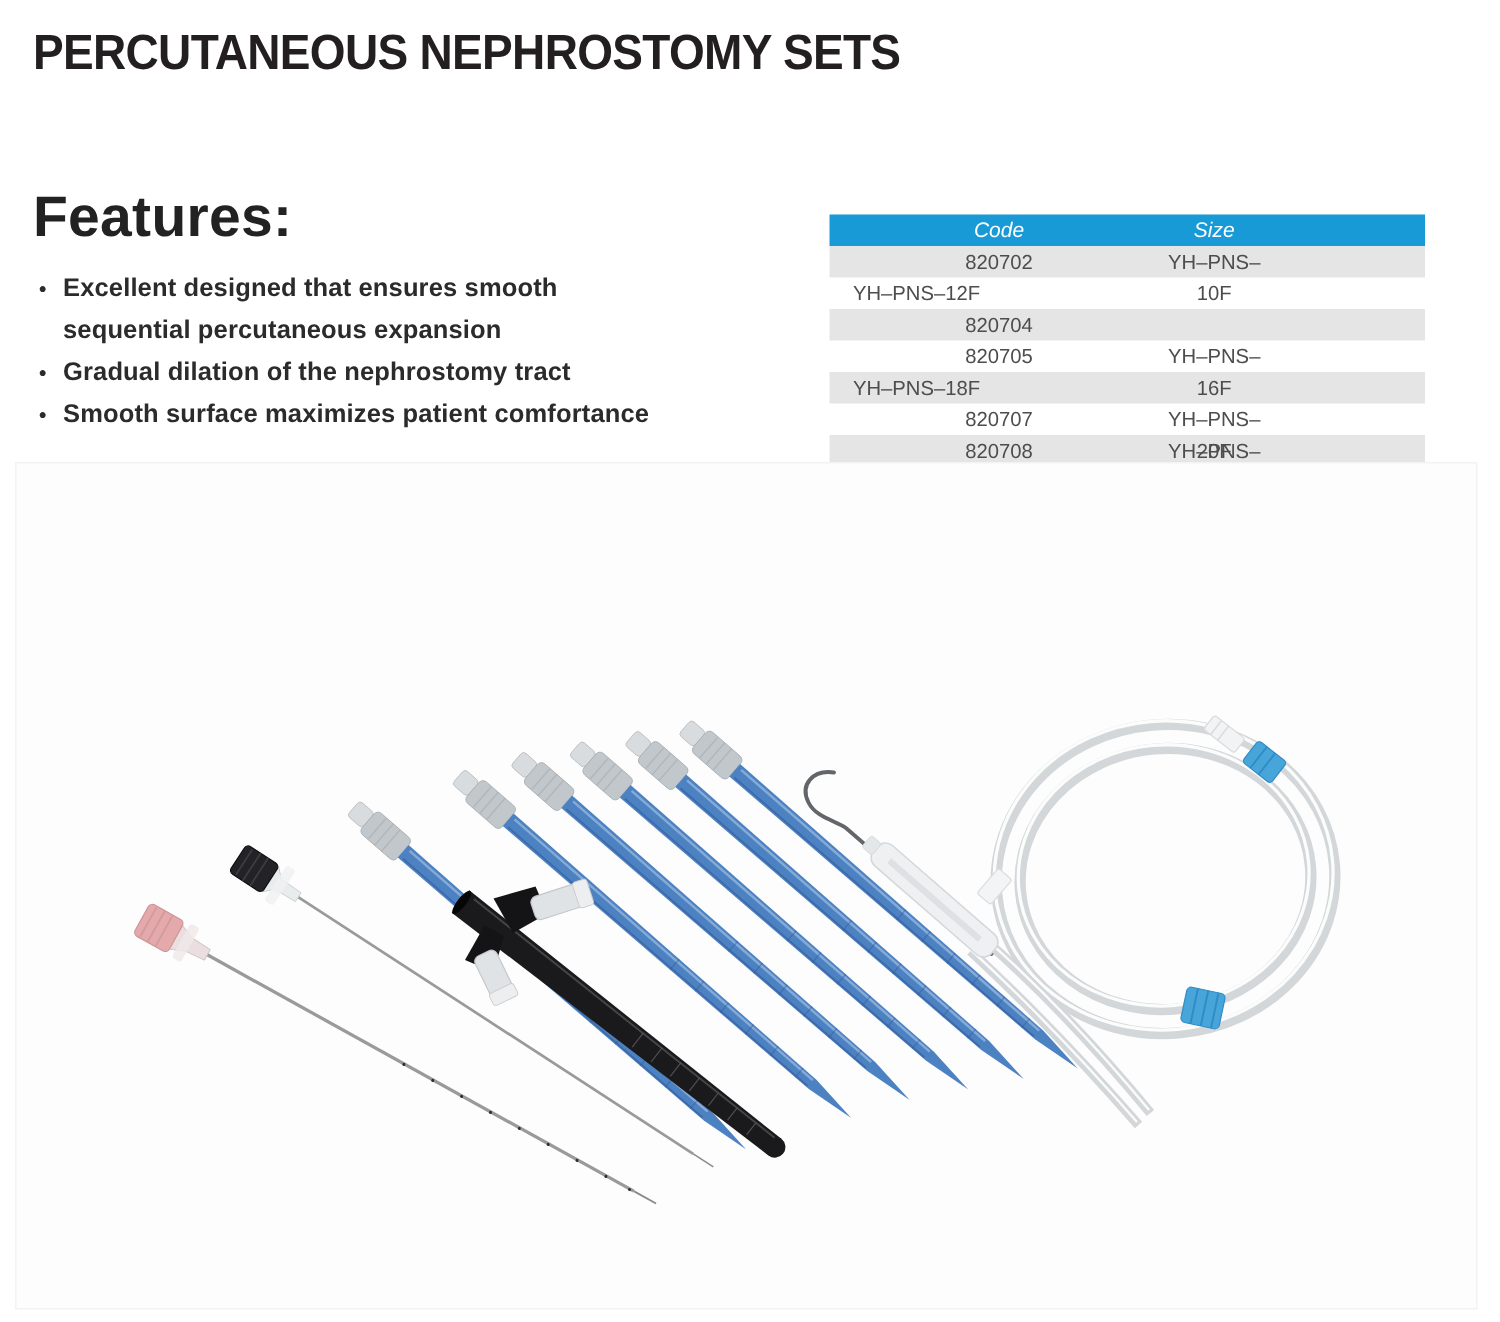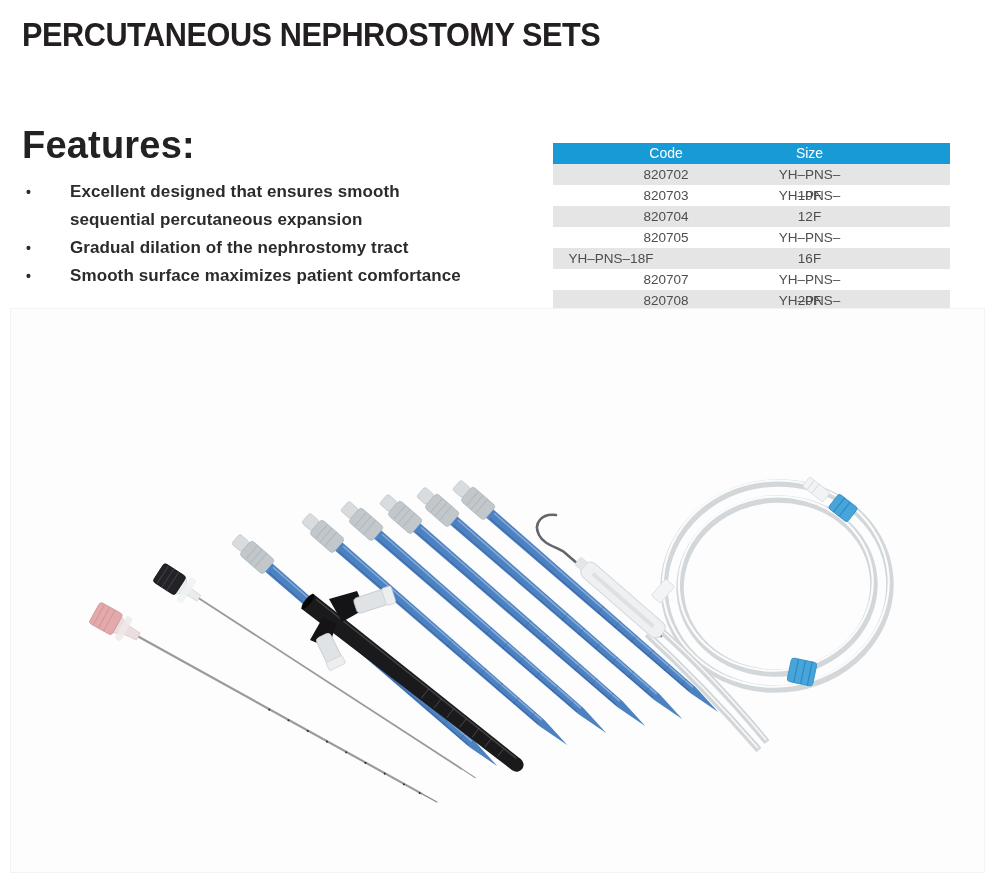--- a/index.html
+++ b/index.html
@@ -22,28 +22,28 @@
   }
   .features-list{
     position:absolute;left:26px;top:178px;width:436px;
   }
   .feature-item{
     display:flex;align-items:flex-start;
     font-size:17px;font-weight:600;color:#2b2b2b;
     line-height:28px;letter-spacing:0.1px;
   }
   .feature-bullet{width:16px;flex:0 0 16px;font-size:14px;line-height:28px;color:#2b2b2b;}
-  .feature-text{max-width:412px;margin-left:28px;}
+  .feature-text{max-width:412px;}
   
   .spec-table{
     position:absolute;left:553px;top:143px;width:397px;
     font-size:13.5px;color:#4d4d4d;
   }
   .spec-row{display:grid;grid-template-columns:216px 181px;height:21px;line-height:21px;}
-  .spec-row.head{color:#ffffff;font-size:14px;}
+  .spec-row.head{color:#ffffff;font-size:14px;font-style:italic;}
   .spec-row.alt{background:#e5e5e5;}
   .cell-code{text-align:center;padding-left:10px;}
   .cell-size{text-align:center;padding-right:100px;}
   
   .photo-area{
     position:absolute;left:10px;top:308px;width:975px;height:565px;
     background:#fdfdfd;border:1px solid #f3f3f3;box-sizing:border-box;
   }
   .photo-area svg{display:block;}
 </style>
@@ -72,21 +72,20 @@
 <div class="spec-table">
   <div class="spec-row head" style="background-color: rgb(24, 154, 214);">
     <div class="cell-code">Code</div>
     <div class="cell-size">Size</div>
   </div>
   <div class="spec-row alt">
     <div class="cell-code">820702</div>
     <div class="cell-size">YH–PNS–10F</div>
   </div>
   <div class="spec-row">
-    <div class="cell-code">820703</div>
     <div class="cell-size">YH–PNS–12F</div>
   </div>
   <div class="spec-row alt">
     <div class="cell-code">820704</div>
   </div>
   <div class="spec-row">
     <div class="cell-code">820705</div>
     <div class="cell-size">YH–PNS–16F</div>
   </div>
   <div class="spec-row alt">

